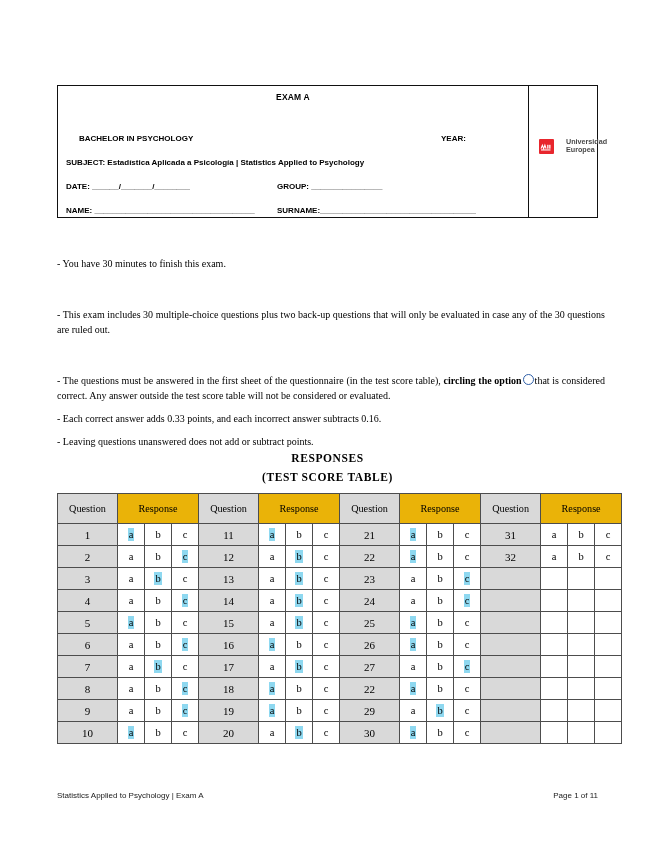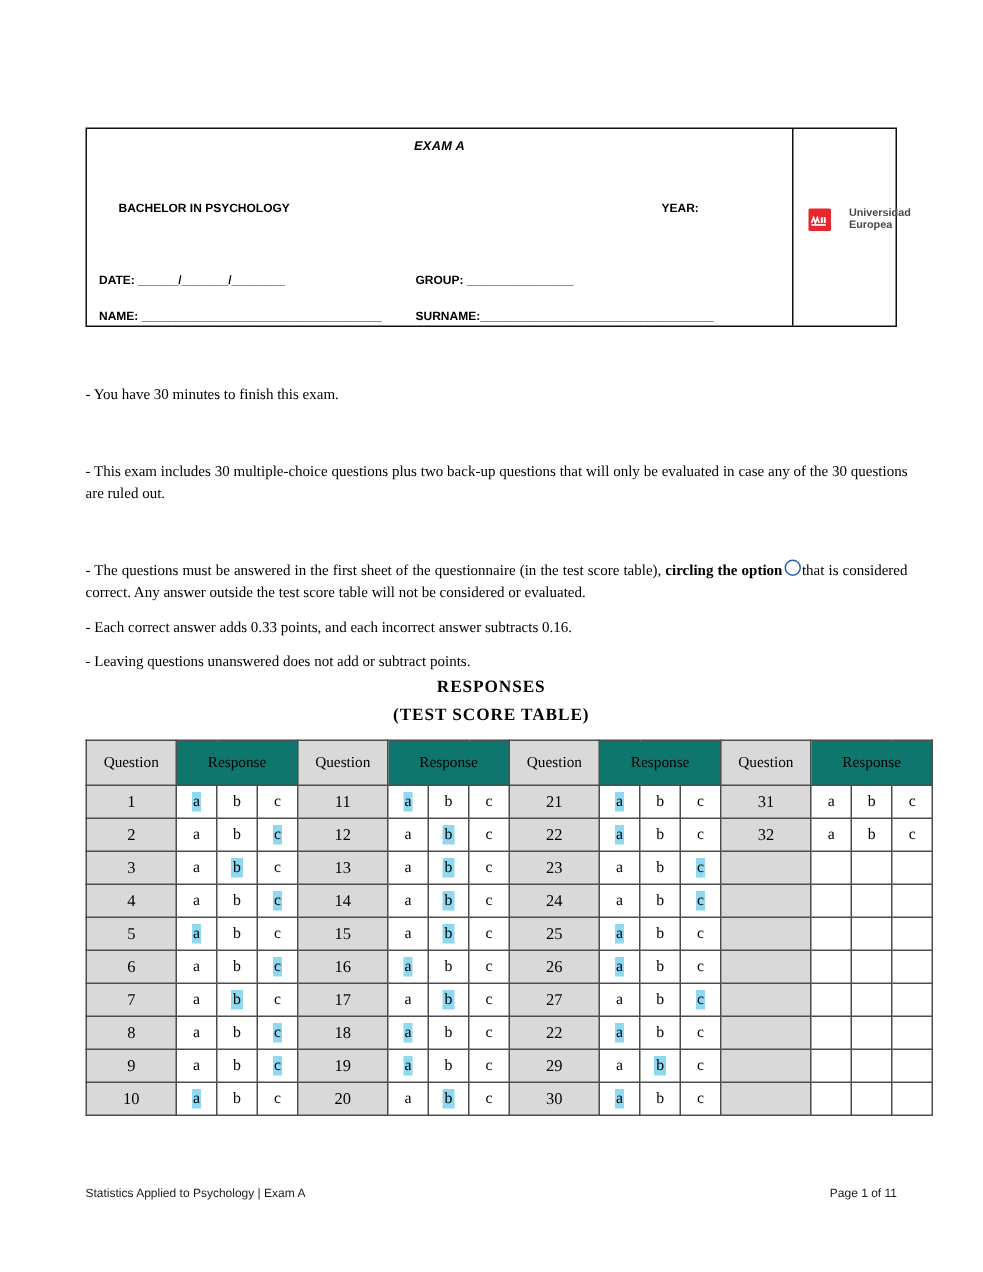--- a/index.html
+++ b/index.html
@@ -51,21 +51,20 @@
   .exam-title {
     position: absolute;
     top: 6px;
     left: 0;
     width: 100%;
     text-align: center;
     font-size: 8.5px;
     font-weight: bold;
     letter-spacing: 0.2px;
     font-family: "Liberation Sans", sans-serif;
-    font-style: italic;
   }
   .hdr-line {
     position: absolute;
     font-size: 8px;
     font-weight: bold;
     font-family: "Liberation Sans", sans-serif;
     white-space: nowrap;
   }
   .hdr-degree   { left: 8px; top: 48px; padding-left: 13px; }
   .hdr-year     { left: 383px; top: 48px; }
@@ -159,21 +158,21 @@
     height: 22px;
     padding: 0;
     font-weight: normal;
     box-sizing: border-box;
   }
   table.score th {
     background: #d9d9d9;
     font-size: 10.2px;
     height: 30px;
   }
-  table.score th.resp-head { background: #0f766e; }
+  table.score th.resp-head { background: #eab308; }
   td.qnum {
     background: #d9d9d9;
     font-size: 11px;
   }
   td.opt {
     background: #ffffff;
     font-size: 10.5px;
   }
   td.opt span.mark {
     display: inline-block;
@@ -200,20 +199,21 @@
 </head>
 <body>
 
 <div class="page">
 
   <div class="header-box">
     <div class="header-main">
       <div class="exam-title">EXAM A</div>
       <div class="hdr-line hdr-degree">BACHELOR IN PSYCHOLOGY</div>
       <div class="hdr-line hdr-year">YEAR:</div>
+      <div class="hdr-line hdr-subject">SUBJECT: Estadística Aplicada a Psicología | Statistics Applied to Psychology</div>
       <div class="hdr-line hdr-date">DATE: ______/_______/________</div>
       <div class="hdr-line hdr-group">GROUP: ________________</div>
       <div class="hdr-line hdr-name">NAME: ____________________________________</div>
       <div class="hdr-line hdr-surname">SURNAME:___________________________________</div>
     </div>
     <div class="header-logo-cell">
       <div class="logo-wrap">
         <span class="logo-mark">
           <svg width="15" height="15" viewBox="0 0 15 15" aria-hidden="true">
             <path d="M2 9.6 L3.4 6.2 L4.6 9.6 L5.9 6.2 L7.1 9.6" fill="none" stroke="#ffffff" stroke-width="1.1"></path>

